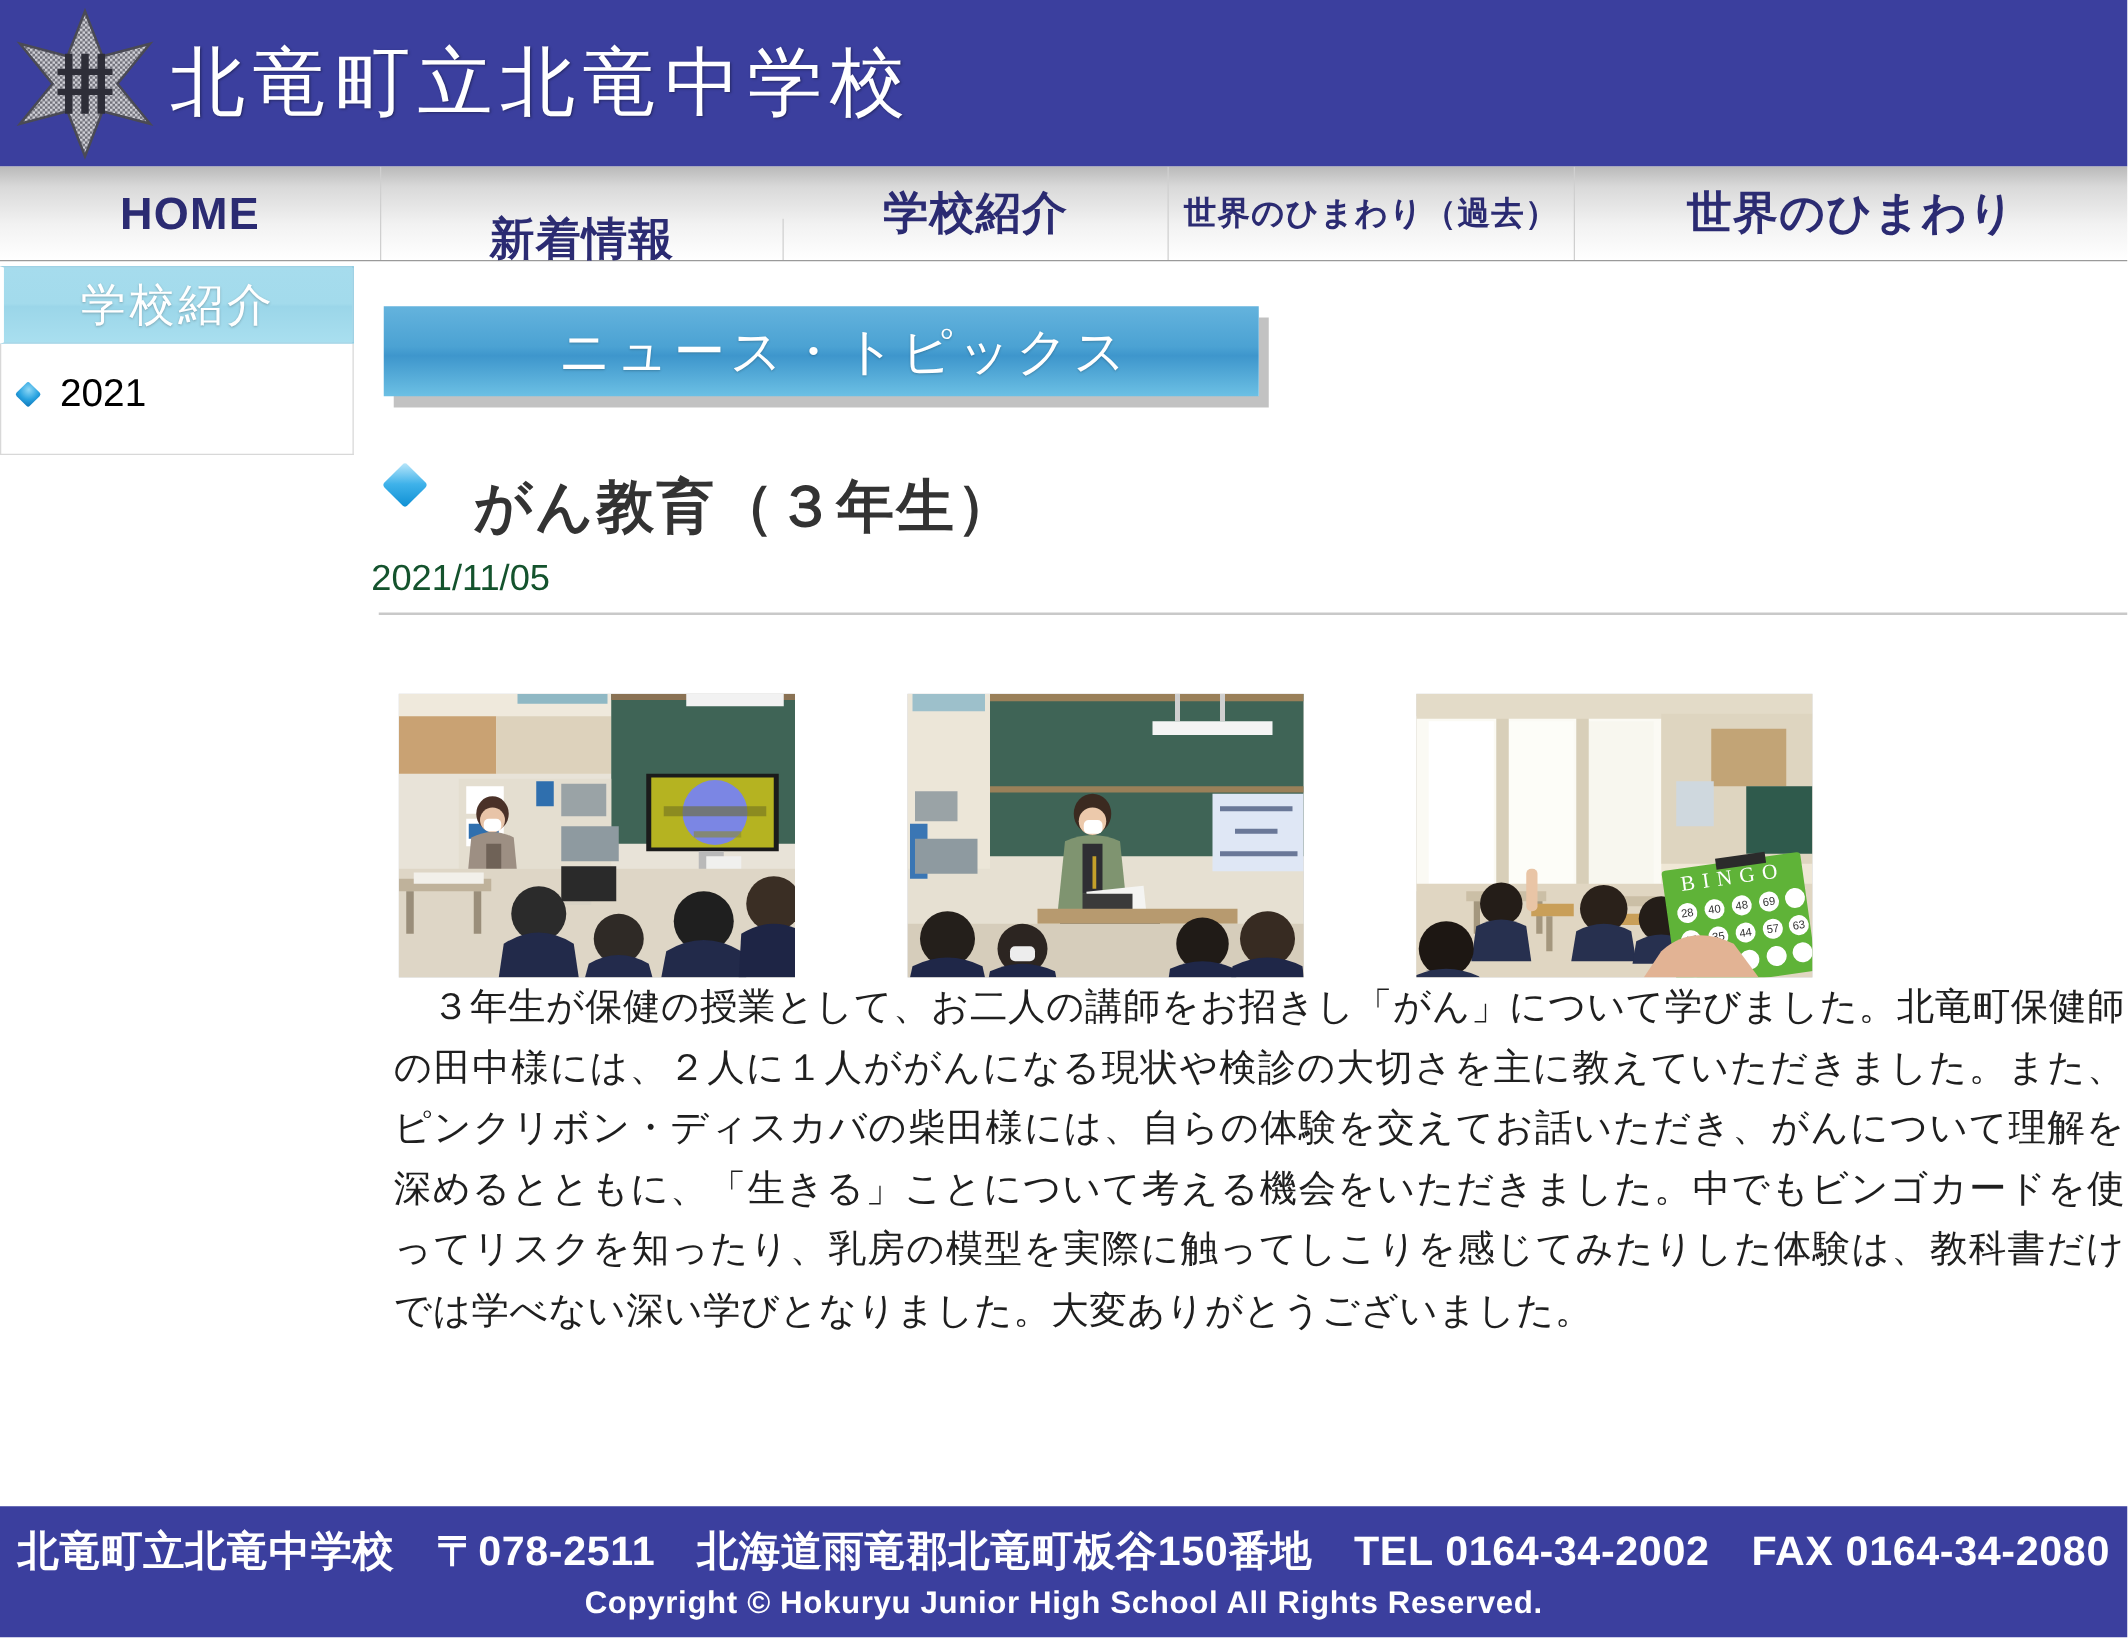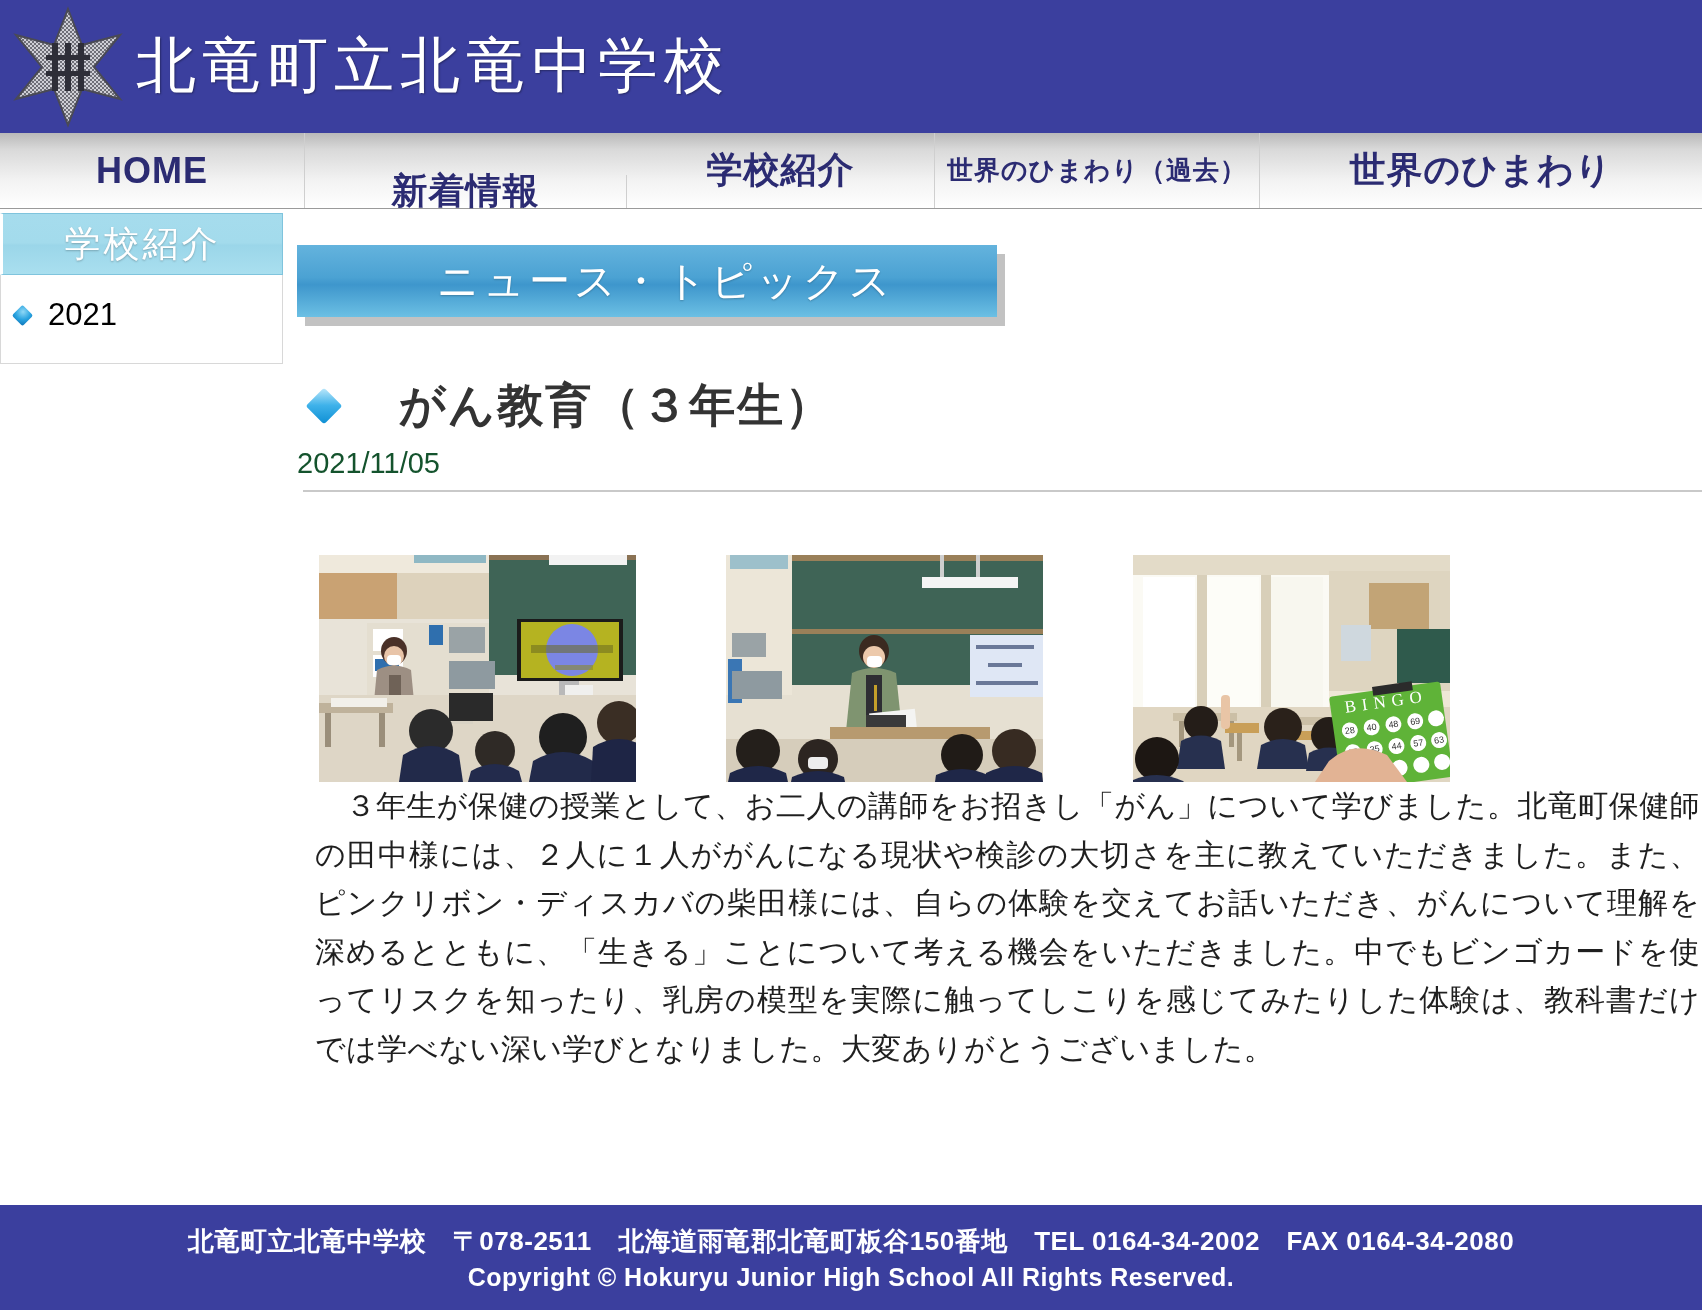--- a/index.html
+++ b/index.html
@@ -126,20 +126,21 @@
   .main {
     flex: 1 1 auto;
     padding-left: 14px;
     padding-right: 0;
     position: relative;
   }
   .topics-banner-wrap {
     position: relative;
     margin-top: 36px;
     width: 700px;
+    margin-left: 10px;
   }
   .topics-banner {
     position: relative;
     height: 72px;
     background: linear-gradient(to bottom, #64b3dd 0%, #4ba2d3 45%, #3e96cc 55%, #6cc0e4 100%);
     box-shadow: 8px 9px 0 rgba(120,120,120,0.45);
     display: flex;
     align-items: center;
     padding-left: 140px;
   }
@@ -147,23 +148,22 @@
     color: #ffffff;
     font-size: 41px;
     letter-spacing: 4px;
     text-shadow: 0 1px 2px rgba(0,0,0,0.22);
     white-space: nowrap;
   }
 
   .article { margin-top: 58px; padding-right: 0; }
   .article-title-row {
     display: flex;
-    align-items: center;
+    align-items: flex-start;
     padding-left: 14px;
-    gap: 20px;
   }
   .title-diamond {
     width: 26px; height: 26px;
     background: linear-gradient(135deg, #bfe9fb 0%, #3fb2ea 48%, #0d8ed3 100%);
     transform: rotate(45deg);
     border-radius: 3px;
     flex: 0 0 auto;
   }
   .article-title {
     margin-left: 42px;
@@ -221,21 +221,21 @@
     height: 105px;
     background: #3b3f9e;
     color: #ffffff;
     display: flex;
     flex-direction: column;
     align-items: center;
     justify-content: center;
     font-weight: bold;
     letter-spacing: 0.5px;
   }
-  .footer-line1 { font-size: 26px; margin-bottom: 4px; text-align: center; }
+  .footer-line1 { font-size: 33px; margin-bottom: 4px; text-align: center; }
   .footer-line2 { font-size: 25px; }
 </style>
 </head>
 <body>
 
 <div class="page">
 
   <div class="site-header">
     <div class="crest">
       <svg viewBox="0 0 124 124" width="124" height="124" aria-hidden="true">

